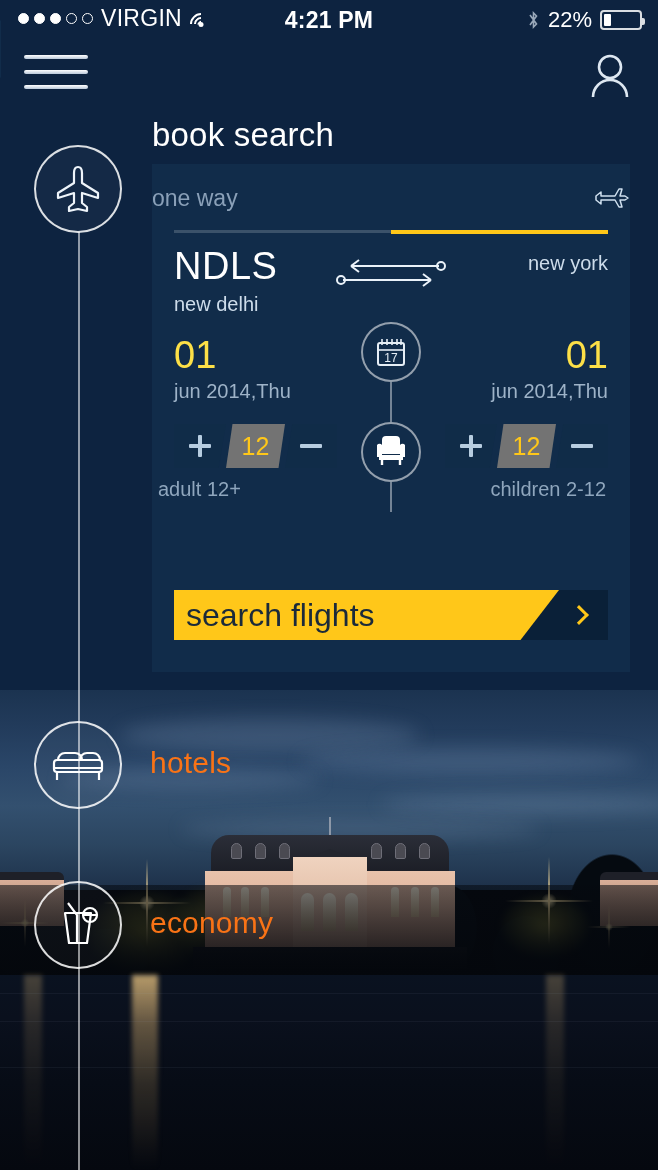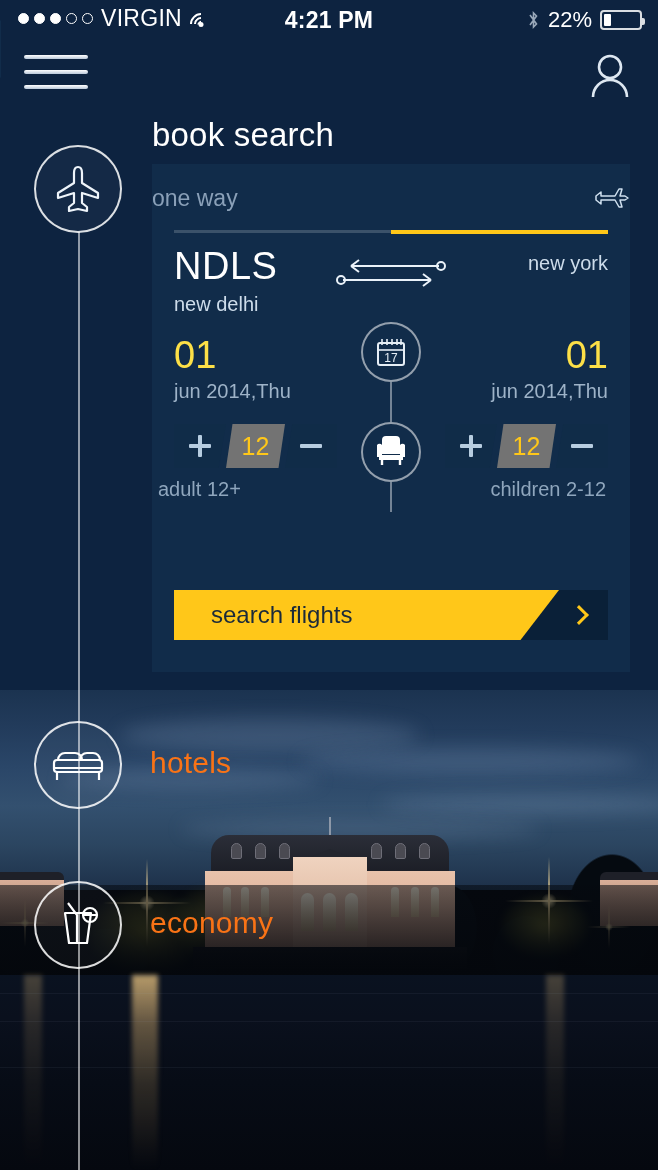--- a/index.html
+++ b/index.html
@@ -309,21 +309,21 @@
   .search-btn {
     position:absolute; left:22px; top:426px; width:434px; height:50px;
     background:#0a2038; display:flex; align-items:center; cursor:pointer;
   }
   .search-yellow {
     position:absolute; left:0; top:0; width:385px; height:50px;
     background:#ffc719;
     clip-path: polygon(0 0, 100% 0, 90% 100%, 0 100%);
     display:flex; align-items:center;
   }
-  .search-label { padding-left:12px; color:#123; font-size:24px; color:#1b2a3a;margin-left:25px; }
+  .search-label { padding-left:12px; color:#123; font-size:32px; color:#1b2a3a; }
   .search-chev {
     position:absolute; right:22px; top:0; height:50px;
     display:flex; align-items:center; justify-content:center;
   }
   .chev-r {
     width:14px; height:14px; border-right:3px solid #ffc719; border-top:3px solid #ffc719;
     transform:rotate(45deg);
   }
   svg { display:block; }
 </style>

